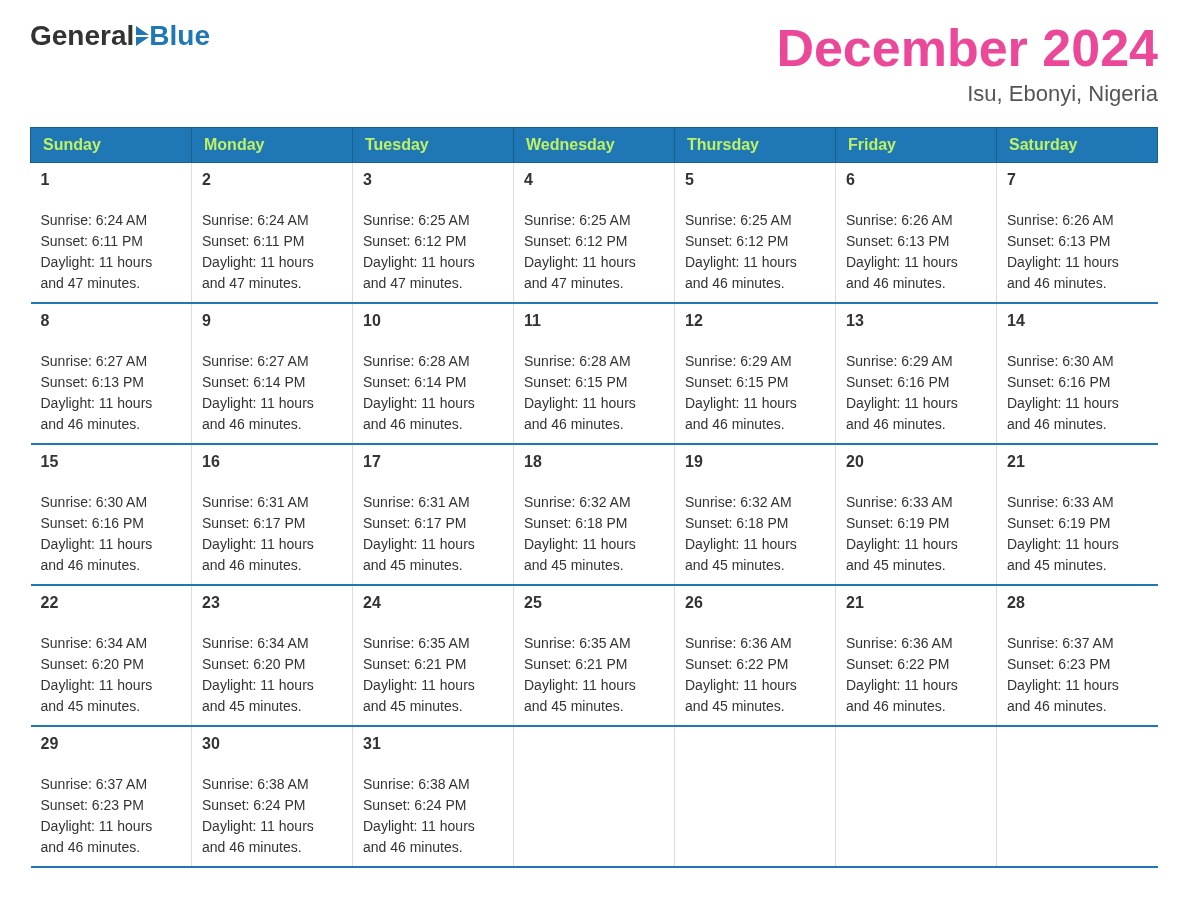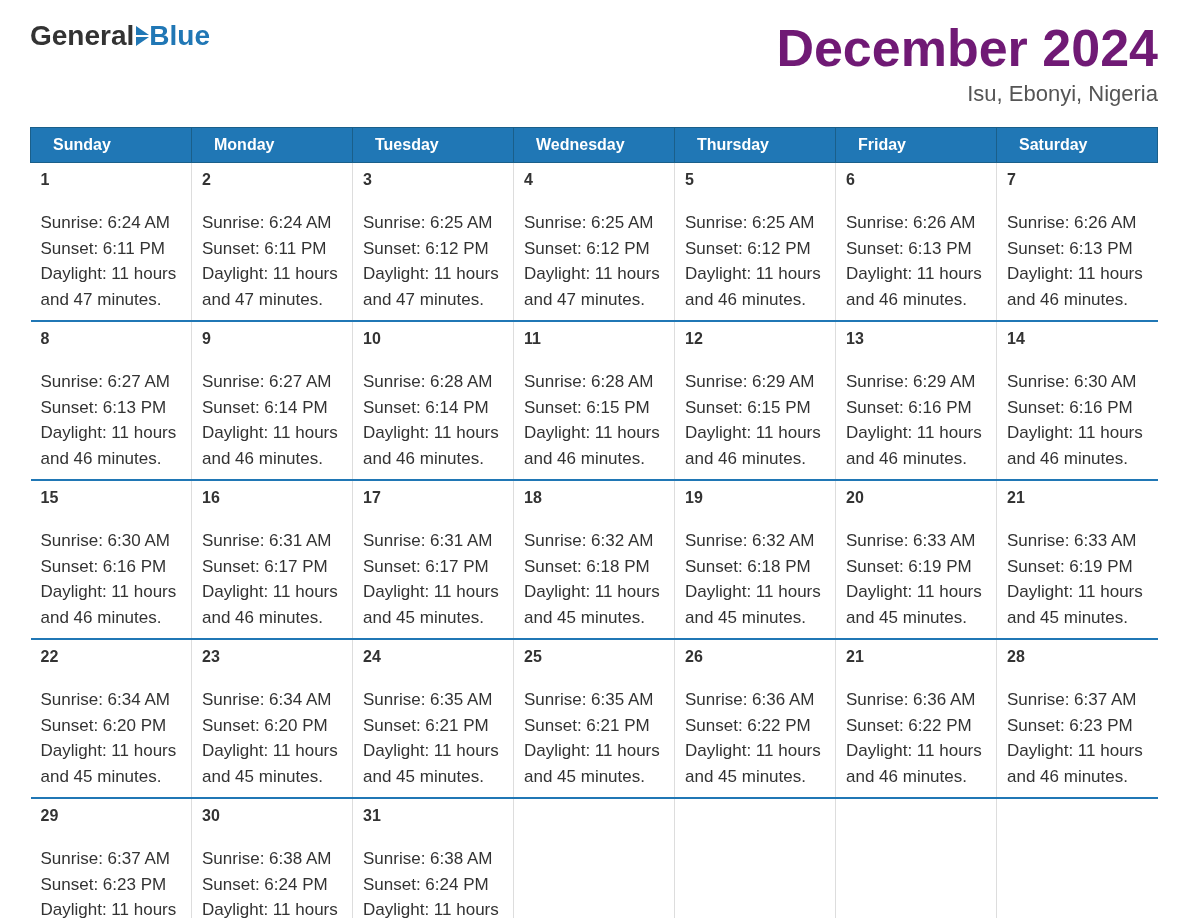--- a/index.html
+++ b/index.html
@@ -28,41 +28,41 @@
       display: flex;
       justify-content: flex-end;
       align-items: center;
     }
     .title-area {
       text-align: right;
     }
     .month-title {
       font-size: 52px;
       font-weight: bold;
-      color: #701a75;
+      color: #ec4899;
       line-height: 1.1;
     }
     .location {
       font-size: 22px;
       color: #555;
       margin-top: 4px;
     }
     table {
       width: 100%;
       border-collapse: collapse;
       table-layout: fixed;
     }
     thead tr {
       background-color: #2077b5;
     }
     thead th {
-      color: #ffffff;
+      color: #bef264;
       font-size: 16px;
       font-weight: bold;
-      padding: 8px 22px;
+      padding: 8px 12px;
       text-align: left;
       border: 1px solid #1a5f8a;
     }
     tbody tr {
       border-bottom: 2px solid #2077b5;
     }
     tbody td {
       vertical-align: top;
       padding: 8px 10px;
       font-size: 13px;
@@ -73,21 +73,21 @@
     tbody td:last-child {
       border-right: none;
     }
     .day-num {
       font-size: 16px;
       font-weight: bold;
       display: block;
       margin-bottom: 4px;
     }
     .day-info {
-      font-size: 17px;
+      font-size: 14px;
       line-height: 1.5;
       color: #333;
       margin-top: 21px;
     }
     .empty-cell {
       background: #fff;
     }
   </style>
 </head>
 <body>

